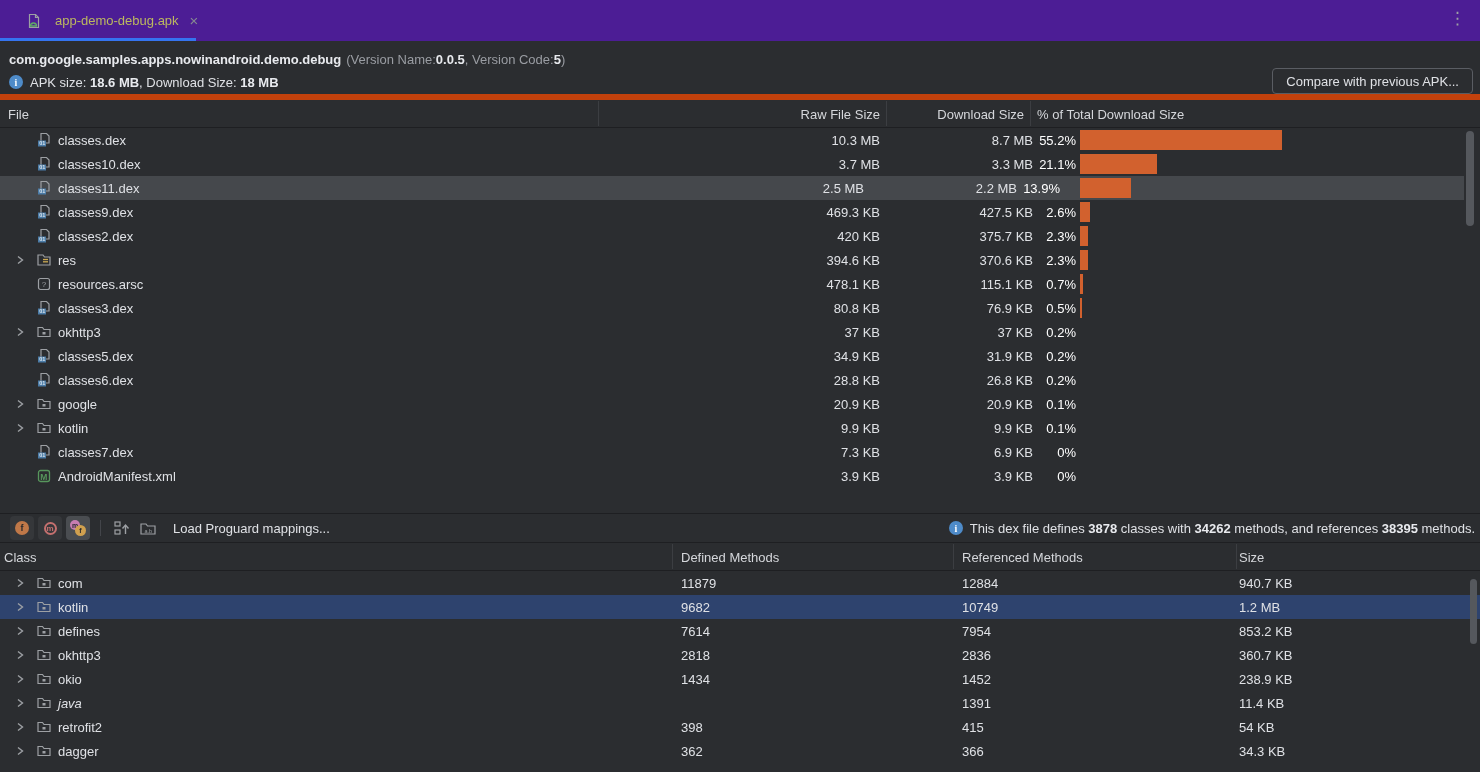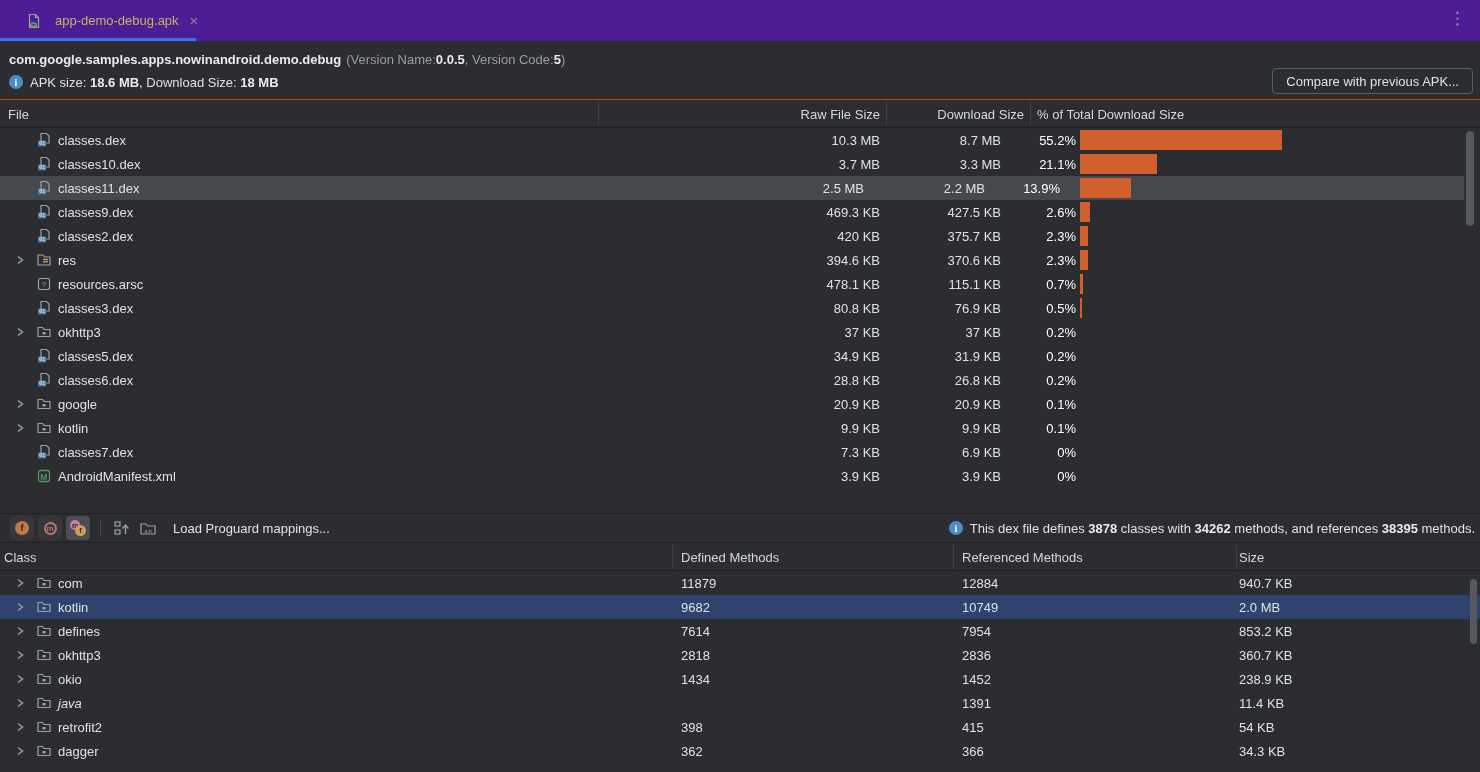--- a/index.html
+++ b/index.html
@@ -12,21 +12,21 @@
   
   .tab-bar { height:41px; background:#4c1d95; position:relative; }
   .tab { position:absolute; left:0; top:0; height:41px; display:flex; align-items:center;
          padding:0 14px 0 18px; gap:7px; cursor:pointer; }
   .tab-underline { position:absolute; left:0; bottom:0; width:196px; height:3px; background:#3574f0; }
   .tab-label { color:#bcb95f; font-size:13px; }
   .tab-close { color:#868a91; font-size:15px; margin-left:4px; line-height:1; }
   .kebab { position:absolute; right:14px; top:10px; color:#9da0a4; font-size:17px; line-height:1;
            letter-spacing:0; cursor:pointer; }
   
-  .apk-header { padding:7px 0 0 9px; position:relative; height:59px; border-bottom:1px solid #c2410c; }
+  .apk-header { padding:7px 0 0 9px; position:relative; height:59px; border-bottom:6px solid #c2410c; }
   .line1 { height:22px; display:flex; align-items:center; }
   .line1 .appid { font-weight:bold; color:#e8eaee; }
   .muted { color:#9a9da3; }
   .bold-val { font-weight:bold; color:#e8eaee; }
   .line2 { height:24px; display:flex; align-items:center; gap:7px; }
   .info-icon { width:14px; height:14px; border-radius:50%; background:#4e8bc9; color:#fff;
                display:inline-flex; align-items:center; justify-content:center;
                font-size:10px; font-weight:bold; font-family:"Liberation Serif", serif; flex:0 0 auto; }
   .compare-btn { position:absolute; right:7px; top:27px; height:26px; padding:0 13px;
                  background:transparent; border:1px solid #5a5d63; border-radius:4px;
@@ -37,21 +37,21 @@
   .tbl-header .hcell { position:absolute; top:0; height:28px; display:flex; align-items:center; }
   .vline { position:absolute; top:1px; bottom:1px; width:1px; background:#3c3e42; }
   .row { position:relative; height:24px; }
   .row.sel-gray { background:#45484c; width:1464px; }
   .row.sel-blue { background:#2e436e; width:1480px; }
   .namecell { position:absolute; left:0; top:0; height:24px; display:flex; align-items:center; }
   .chev { width:16px; height:16px; margin-left:12px; display:inline-flex; align-items:center; justify-content:center; flex:0 0 auto; }
   .chev-spacer { width:28px; flex:0 0 auto; }
   .ficon { width:16px; height:16px; margin:0 6px 0 8px; display:inline-flex; align-items:center; justify-content:center; flex:0 0 auto; }
   .num { position:absolute; top:0; height:24px; display:flex; align-items:center;text-align:center; }
-  .r-raw { right:600px; } .r-dl { right:479px; }
+  .r-raw { right:600px; } .r-dl { right:447px; }
   .r-pct { right:404px; color:#ffffff; }
   .bar { position:absolute; left:1080px; top:2px; height:20px; background:#d2612e; }
   .lcell { position:absolute; top:0; height:24px; display:flex; align-items:center; }
   .c-def { left:681px; } .c-ref { left:962px; } .c-size { left:1239px; }
   .italic { font-style:italic; }
   
   .dex-toolbar { height:30px; border-top:1px solid #1e1f22; border-bottom:1px solid #1e1f22;
                  display:flex; align-items:center; padding:0 10px; gap:4px; position:relative; }
   .tbtn { width:24px; height:24px; border-radius:4px; background:#35373a; display:flex;
           align-items:center; justify-content:center; cursor:pointer; flex:0 0 auto; }
@@ -459,21 +459,21 @@
         <span class="ficon">
           <svg width="16" height="16" viewBox="0 0 16 16">
             <path d="M2 3.5 h4.5 l1.5 2 H14 v7 H2 z" fill="none" stroke="#9da0a4" stroke-width="1.2"></path>
             <rect x="6.5" y="8" width="3" height="2.5" fill="#9da0a4"></rect>
           </svg>
         </span>
         <span>kotlin</span>
       </span>
       <span class="lcell c-def">9682</span>
       <span class="lcell c-ref">10749</span>
-      <span class="lcell c-size">2.0 MB</span>
+      <span class="lcell c-size">1.2 MB</span>
     </div>
     <div class="row">
       <span class="namecell">
         <span class="chev">
           <svg width="10" height="10" viewBox="0 0 10 10">
             <path d="M3 1.5 L7.5 5 L3 8.5" fill="none" stroke="#9da0a4" stroke-width="1.4"></path>
           </svg>
         </span>
         <span class="ficon">
           <svg width="16" height="16" viewBox="0 0 16 16">

